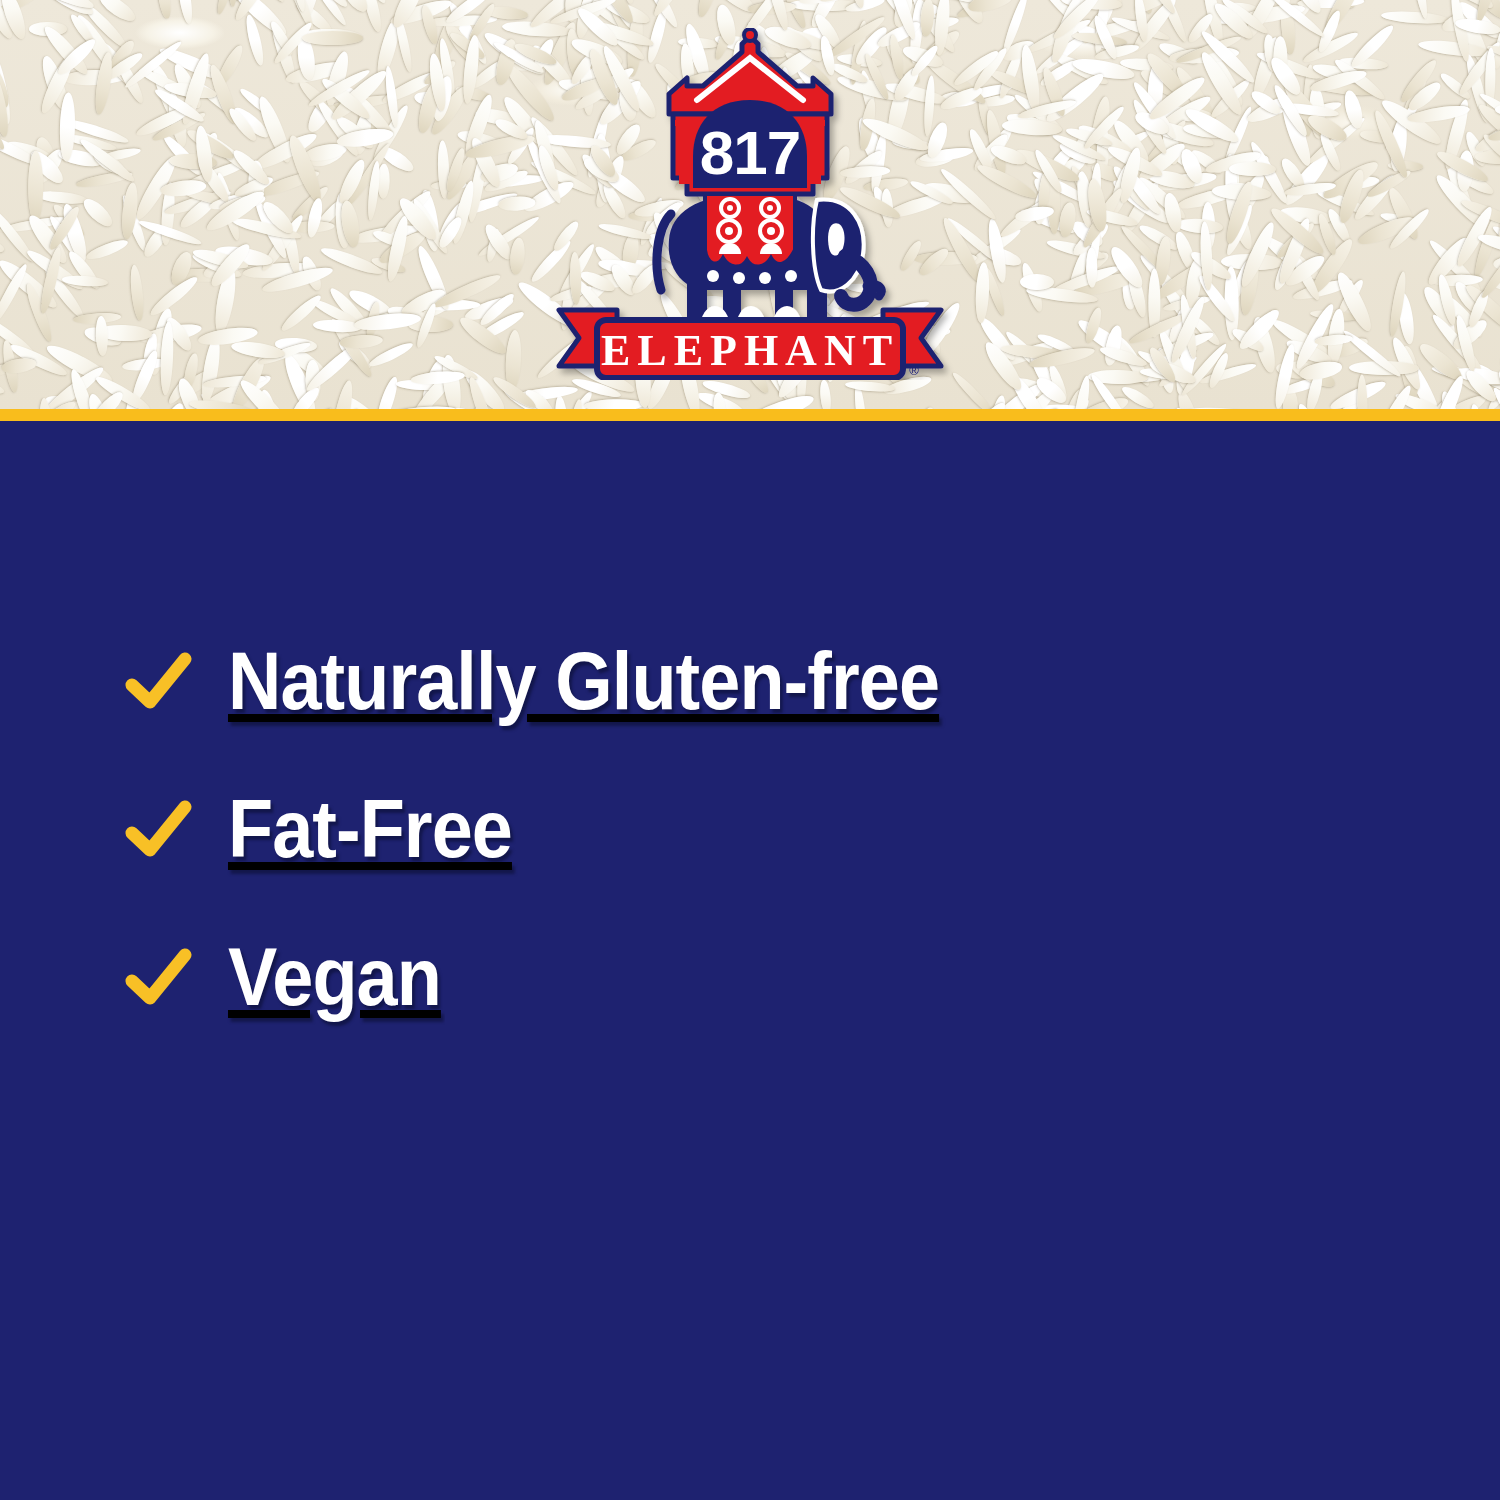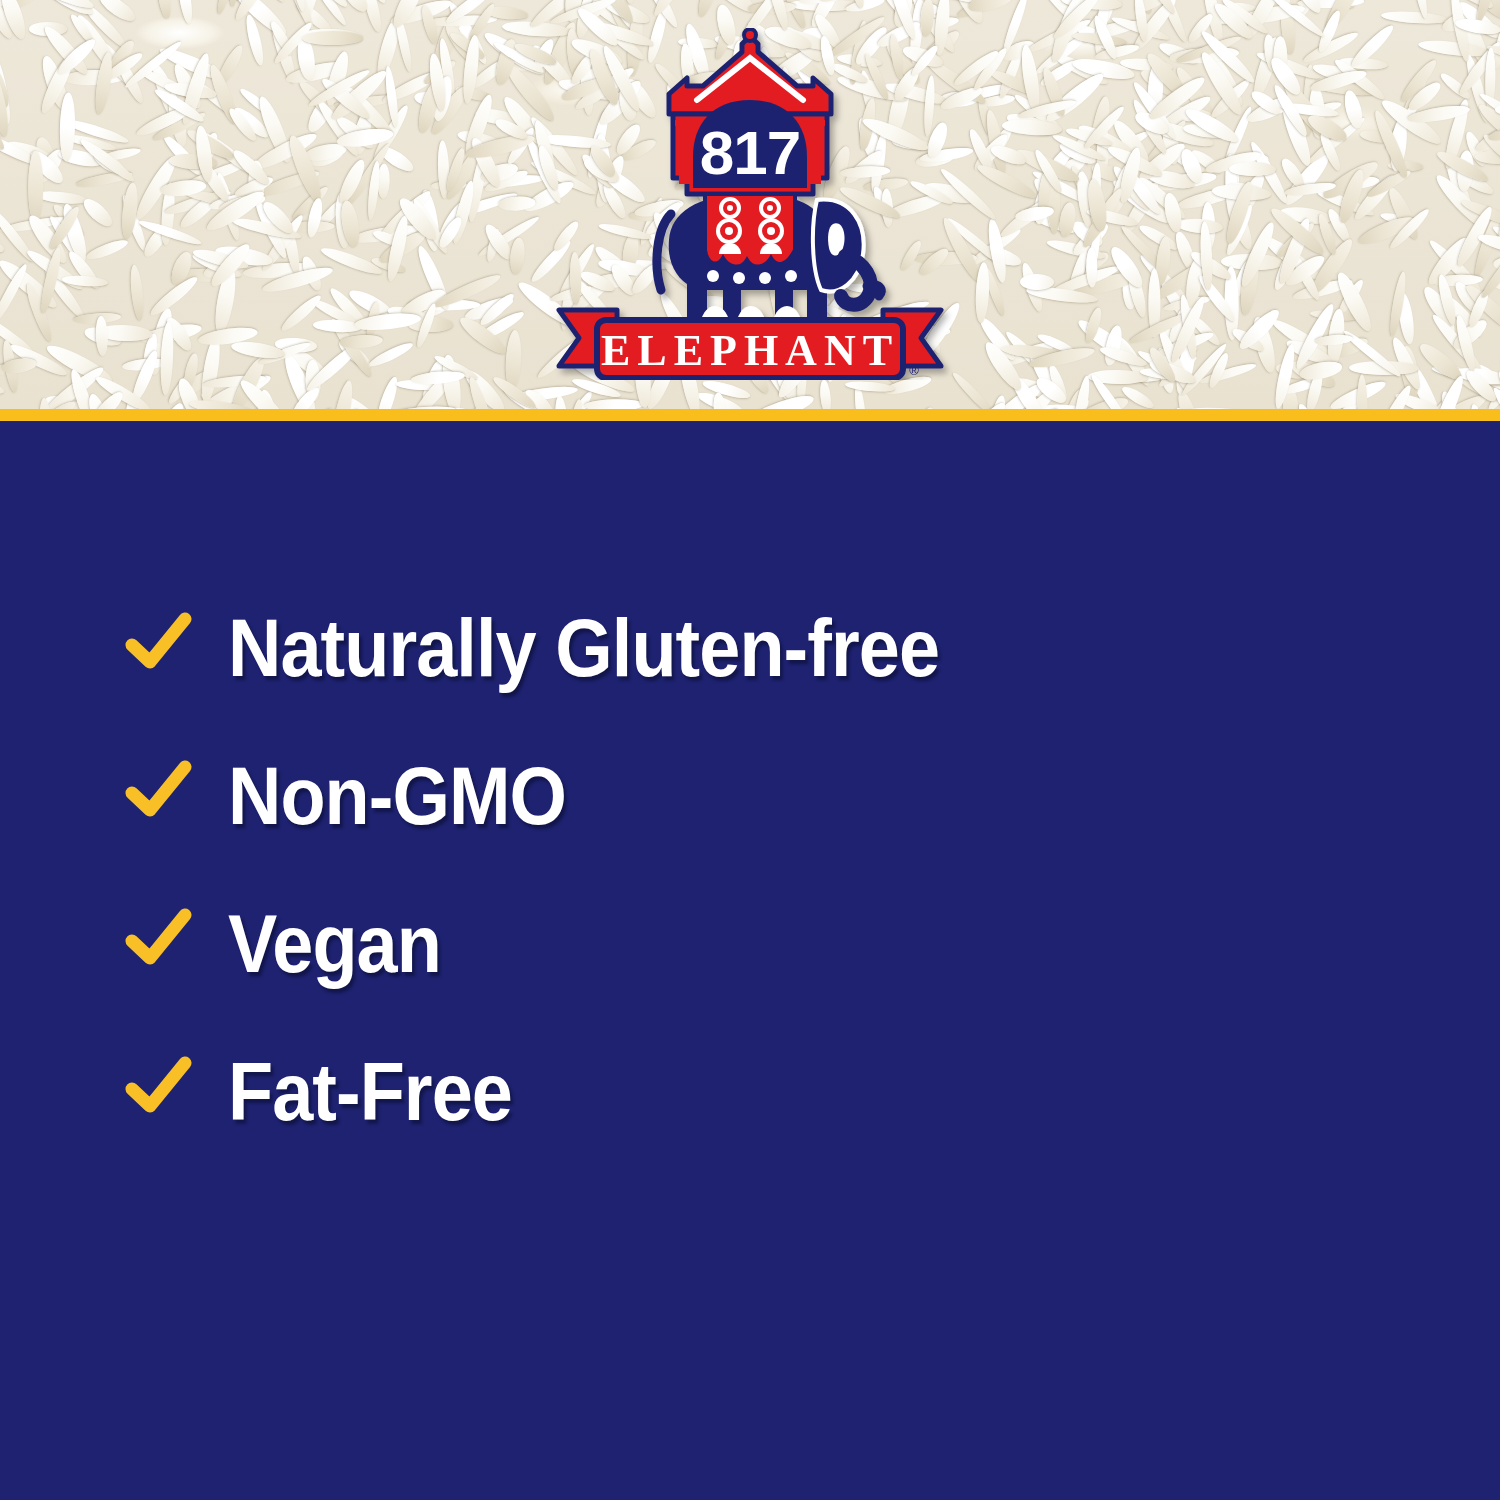--- a/index.html
+++ b/index.html
@@ -75,22 +75,23 @@
   }
 
   .claims {
     position: absolute;
     left: 124px;
     top: 186px;
     width: 1300px;
   }
   .claim {
     display: flex;
-    align-items: flex-start;
+    align-items: center;
     height: 148px;
+    text-decoration: underline;
   }
   .check {
     width: 68px;
     min-width: 68px;
     height: 68px;
     margin-right: 36px;
     display: block;
   }
   .claim-label {
     color: #ffffff;
@@ -1230,30 +1231,24 @@
         <div class="claim">
           <span class="check"><svg viewBox="0 0 68 68" xmlns="http://www.w3.org/2000/svg">
               <path d="M8 38 L26 55 L61 12" fill="none" stroke="#F8C026" stroke-width="13" stroke-linecap="round" stroke-linejoin="round"></path>
             </svg></span>
           <span class="claim-label">Naturally Gluten-free</span>
         </div>
         <div class="claim">
           <span class="check"><svg viewBox="0 0 68 68" xmlns="http://www.w3.org/2000/svg">
               <path d="M8 38 L26 55 L61 12" fill="none" stroke="#F8C026" stroke-width="13" stroke-linecap="round" stroke-linejoin="round"></path>
             </svg></span>
-          <span class="claim-label">Non-GMO</span>
+          <span class="claim-label">Fat-Free</span>
         </div>
         <div class="claim">
           <span class="check"><svg viewBox="0 0 68 68" xmlns="http://www.w3.org/2000/svg">
               <path d="M8 38 L26 55 L61 12" fill="none" stroke="#F8C026" stroke-width="13" stroke-linecap="round" stroke-linejoin="round"></path>
             </svg></span>
           <span class="claim-label">Vegan</span>
         </div>
-        <div class="claim">
-          <span class="check"><svg viewBox="0 0 68 68" xmlns="http://www.w3.org/2000/svg">
-              <path d="M8 38 L26 55 L61 12" fill="none" stroke="#F8C026" stroke-width="13" stroke-linecap="round" stroke-linejoin="round"></path>
-            </svg></span>
-          <span class="claim-label">Fat-Free</span>
-        </div>
       </div>
   </div>
 
 </div>
 
 </body></html>

